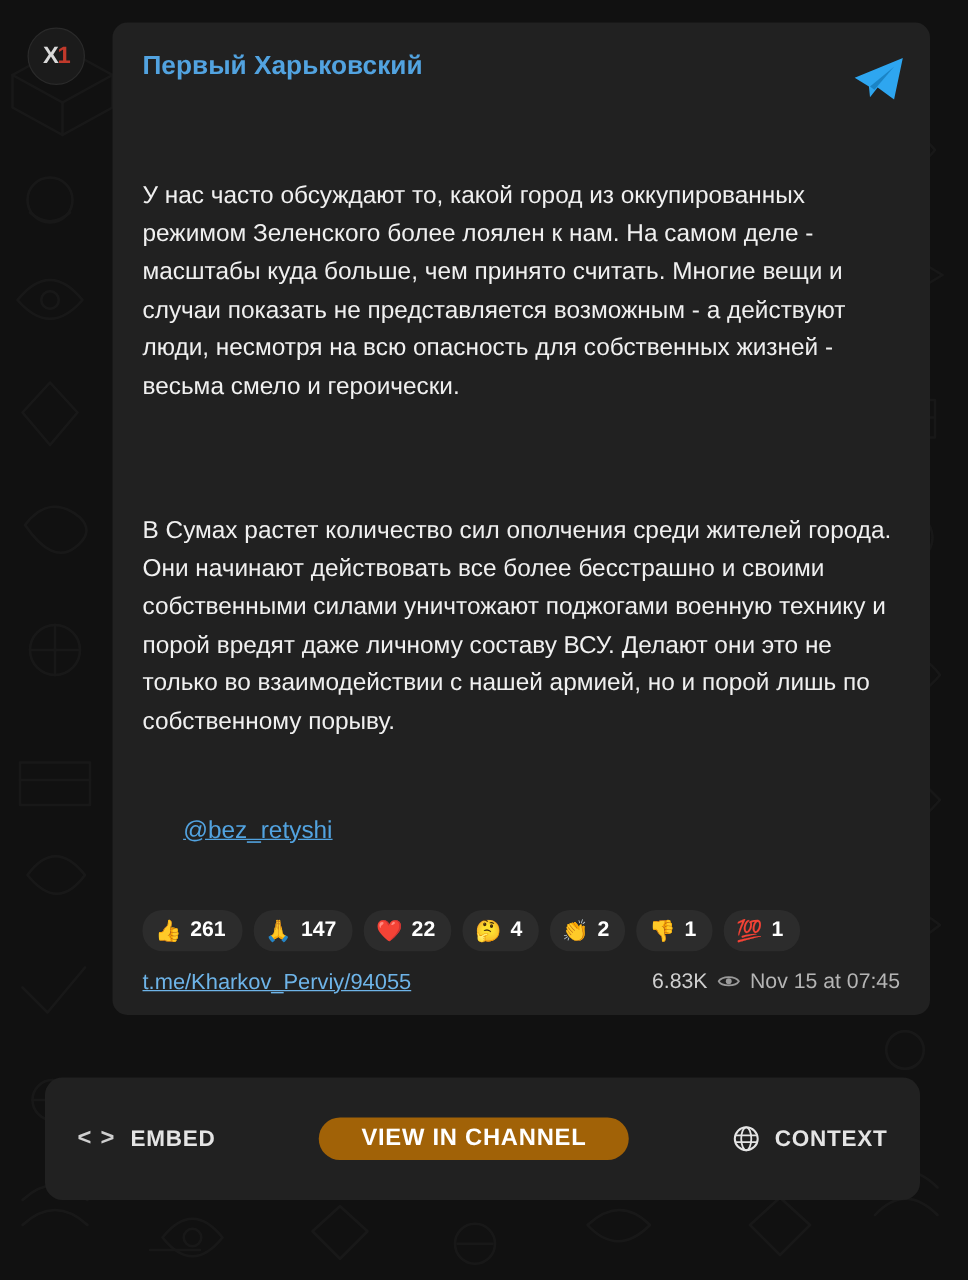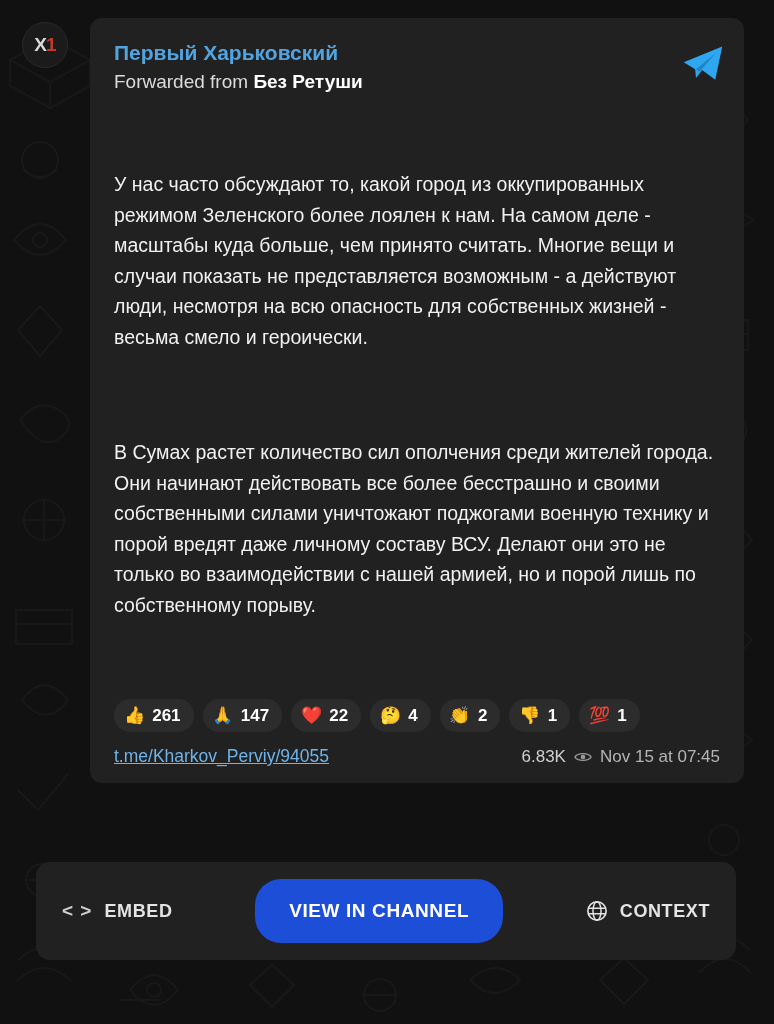--- a/index.html
+++ b/index.html
@@ -148,26 +148,26 @@
     color: #e4e4e4;
     font-size: 18px;
     font-weight: 700;
     letter-spacing: 0.6px;
     background: none;
     border: none;
     font-family: "Liberation Sans", sans-serif;
     cursor: pointer;
   }
   .view-channel {
-    background: #1d4ed8;
+    background: #a16207;
     color: #ffffff;
     border: none;
     border-radius: 26px;
     padding: 0 34px;
-    height: 64px;
+    height: 34px;
     font-size: 19px;
     font-weight: 700;
     letter-spacing: 0.6px;
     font-family: "Liberation Sans", sans-serif;
     cursor: pointer;
     display: flex; align-items: center; justify-content: center;
   }
   .chev { display: inline-block; color: #cfcfcf; font-size: 19px; letter-spacing: 1px;}
   .globe { width: 22px; height: 22px; display:inline-block; }
 </style>
@@ -231,28 +231,25 @@
 
   <div class="bubble">
 
     <svg class="tg-plane" viewBox="0 0 48 42">
       <path d="M2 20 L46 2 L38 40 L23 29 L16 38 L15 28 Z" fill="#2ea6f0"></path>
       <path d="M16 28 L38 10 L20 31 Z" fill="#1b84c6"></path>
     </svg>
 
     <div class="channel-title">Первый Харьковский</div>
 
-    <div class="forwarded">
-      <span class="fw-label">Forwarded from</span>
-      <span class="fw-name">Без Ретуши</span>
-    </div>
 
     <div class="msg-text">
       <div class="msg-para">У нас часто обсуждают то, какой город из оккупированных режимом Зеленского более лоялен к нам. На самом деле - масштабы куда больше, чем принято считать. Многие вещи и случаи показать не представляется возможным - а действуют люди, несмотря на всю опасность для собственных жизней - весьма смело и героически.</div>
       <div class="msg-para">В Сумах растет количество сил ополчения среди жителей города. Они начинают действовать все более бесстрашно и своими собственными силами уничтожают поджогами военную технику и порой вредят даже личному составу ВСУ. Делают они это не только во взаимодействии с нашей армией, но и порой лишь по собственному порыву.</div>
+      <a class="mention" href="#">@bez_retyshi</a>
     </div>
 
     <div class="reactions">
       <div class="reaction">
         <span class="emo">👍</span>
         <span class="cnt">261</span>
       </div>
       <div class="reaction">
         <span class="emo">🙏</span>
         <span class="cnt">147</span>

